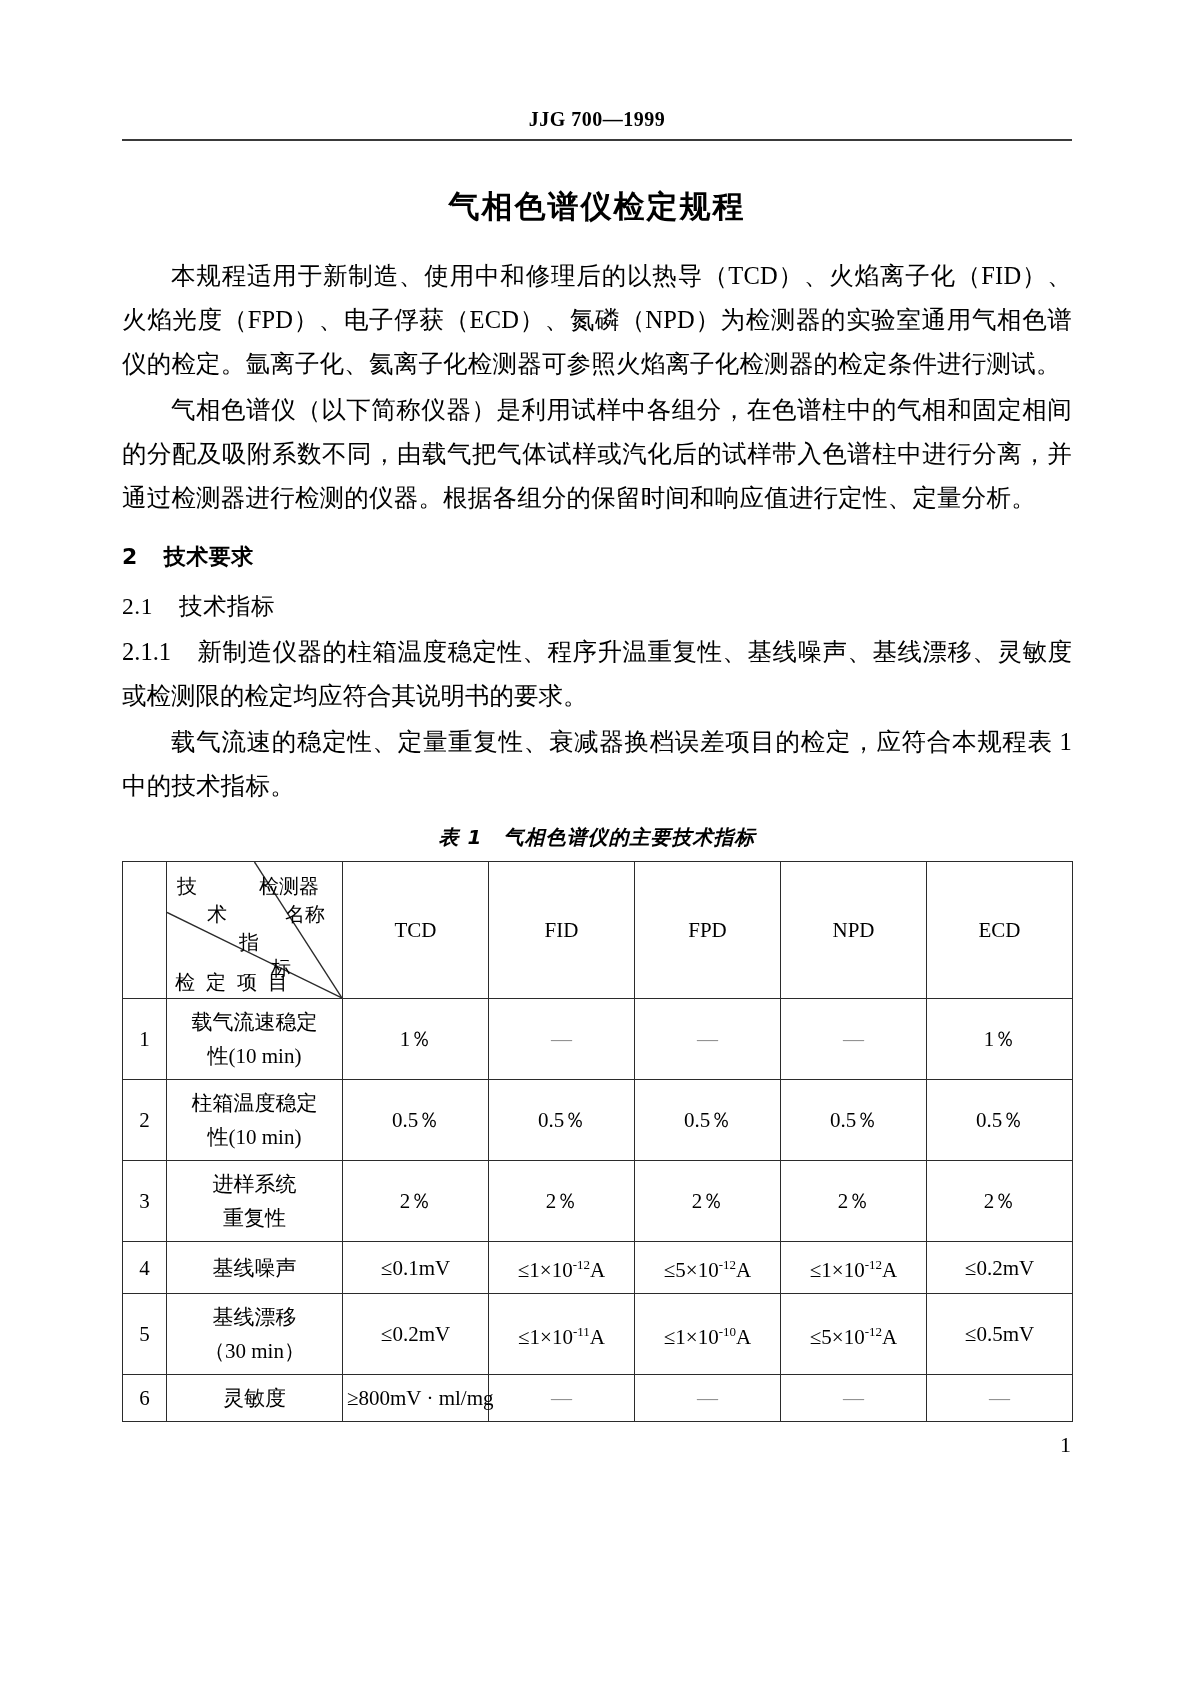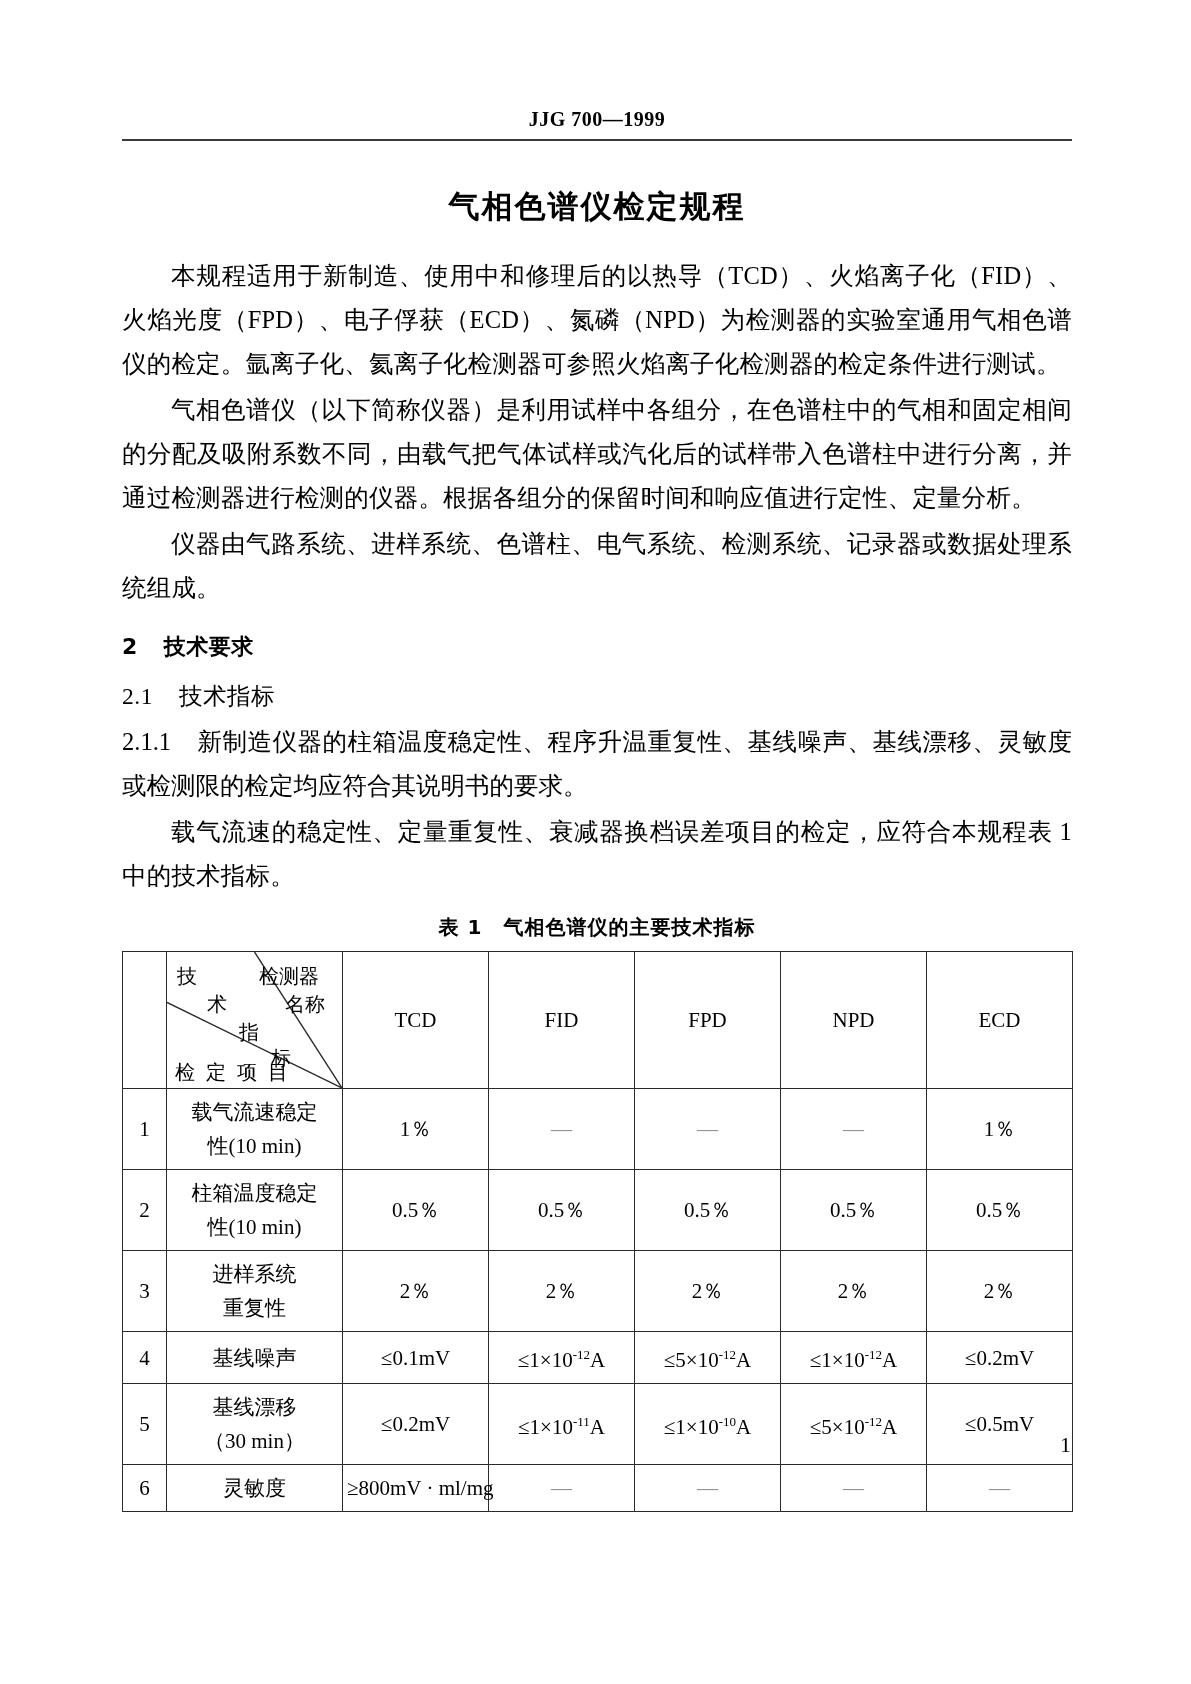--- a/index.html
+++ b/index.html
@@ -87,20 +87,21 @@
   }
   .gap-m { display:inline-block; width: 26px; }
   
   .table-caption {
     text-align: center;
     font-family: "DejaVu Sans", "Liberation Sans", sans-serif;
     font-weight: bold;
     font-size: 20px;
     margin: 16px 0 10px 0;
     letter-spacing: 1px;
+    font-style: italic;
   }
   table.spec-table {
     border-collapse: collapse;
     width: 950px;
     table-layout: fixed;
     font-size: 21px;
   }
   table.spec-table td {
     border: 1.6px solid #2b2b2b;
     text-align: center;
@@ -158,21 +159,20 @@
   </div>
 
   <div class="content">
 
     <div class="doc-title">气相色谱仪检定规程</div>
 
     <p class="body-para">本规程适用于新制造、使用中和修理后的以热导（TCD）、火焰离子化（FID）、火焰光度（FPD）、电子俘获（ECD）、氮磷（NPD）为检测器的实验室通用气相色谱仪的检定。氩离子化、氦离子化检测器可参照火焰离子化检测器的检定条件进行测试。</p>
 
 
     <p class="body-para">气相色谱仪（以下简称仪器）是利用试样中各组分，在色谱柱中的气相和固定相间的分配及吸附系数不同，由载气把气体试样或汽化后的试样带入色谱柱中进行分离，并通过检测器进行检测的仪器。根据各组分的保留时间和响应值进行定性、定量分析。</p>
-    <p class="body-para">仪器由气路系统、进样系统、色谱柱、电气系统、检测系统、记录器或数据处理系统组成。</p>
 
     <h2 class="sec-head">
       <span>2</span><span class="gap-m"></span><span>技术要求</span>
     </h2>
 
     <h3 class="subsec-head">
       <span>2.1</span><span class="gap-m"></span><span>技术指标</span>
     </h3>
 
     <p class="numbered-para">

